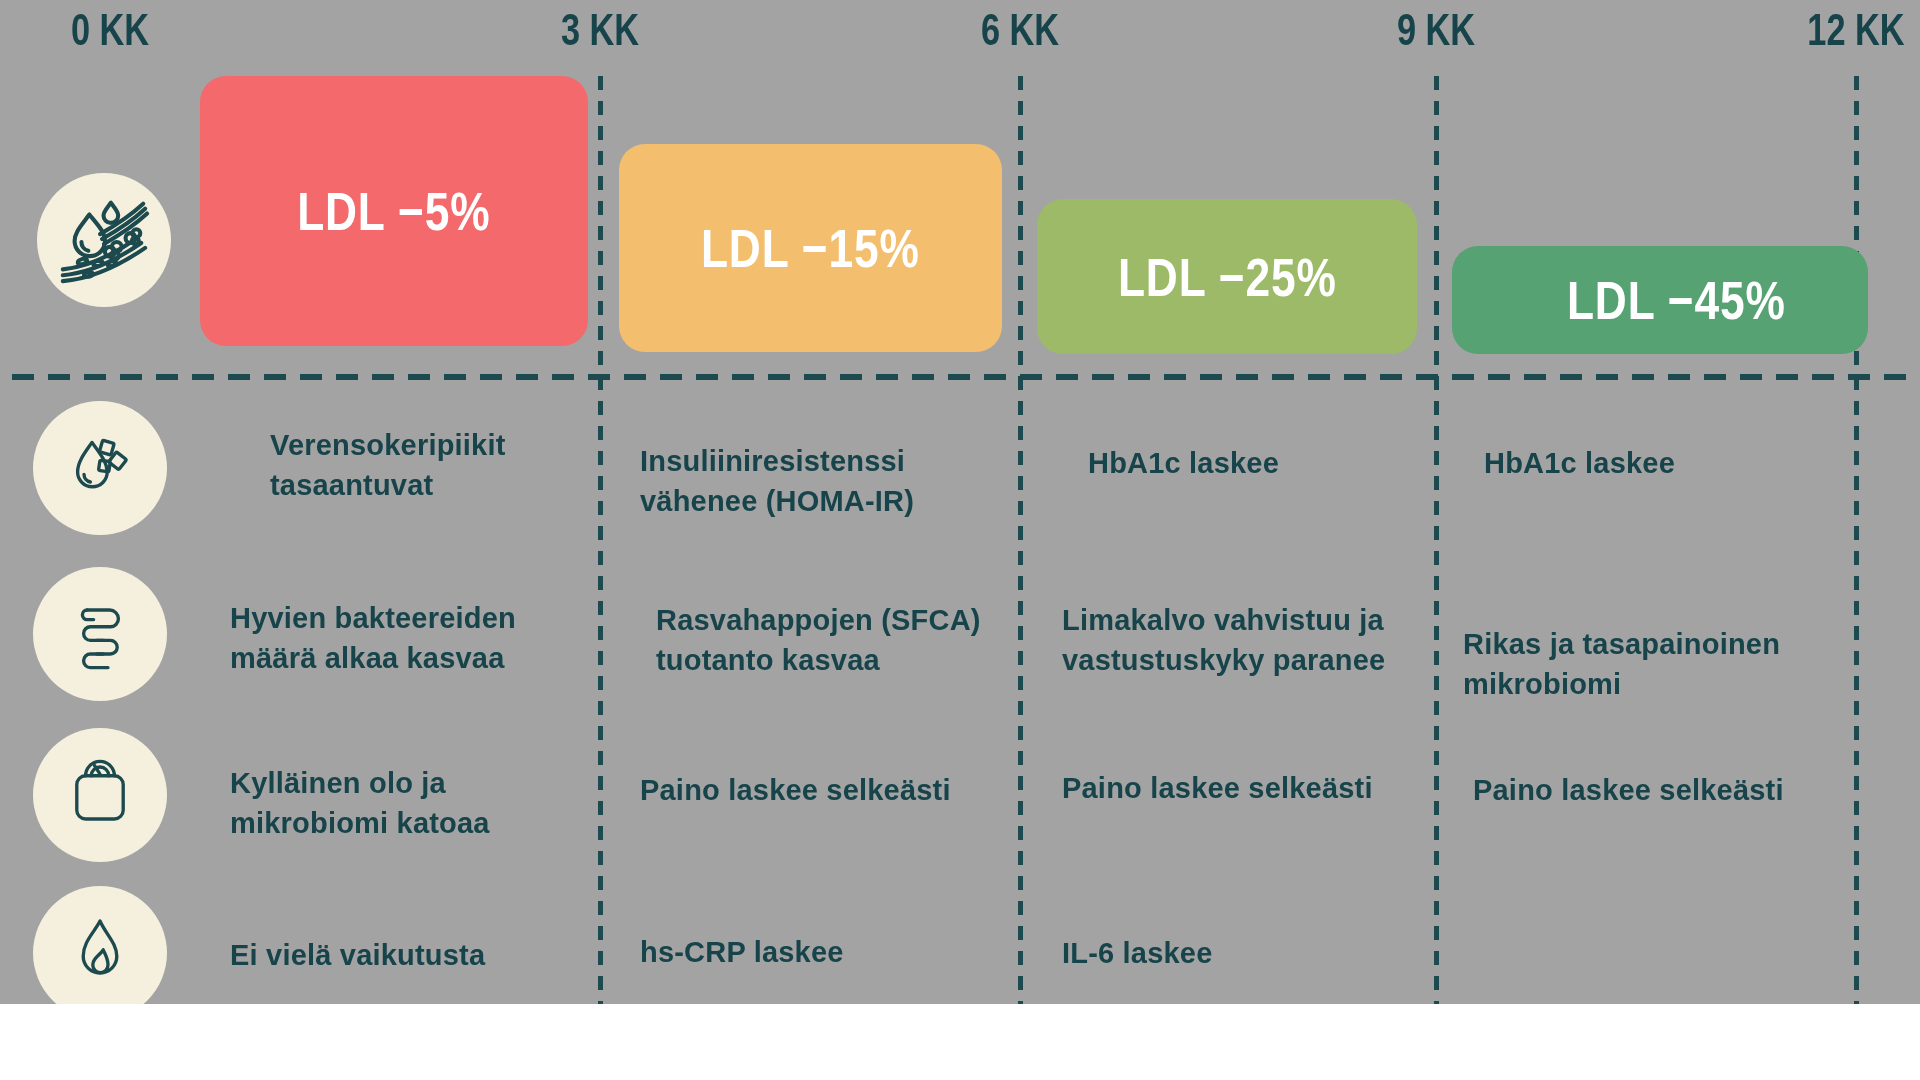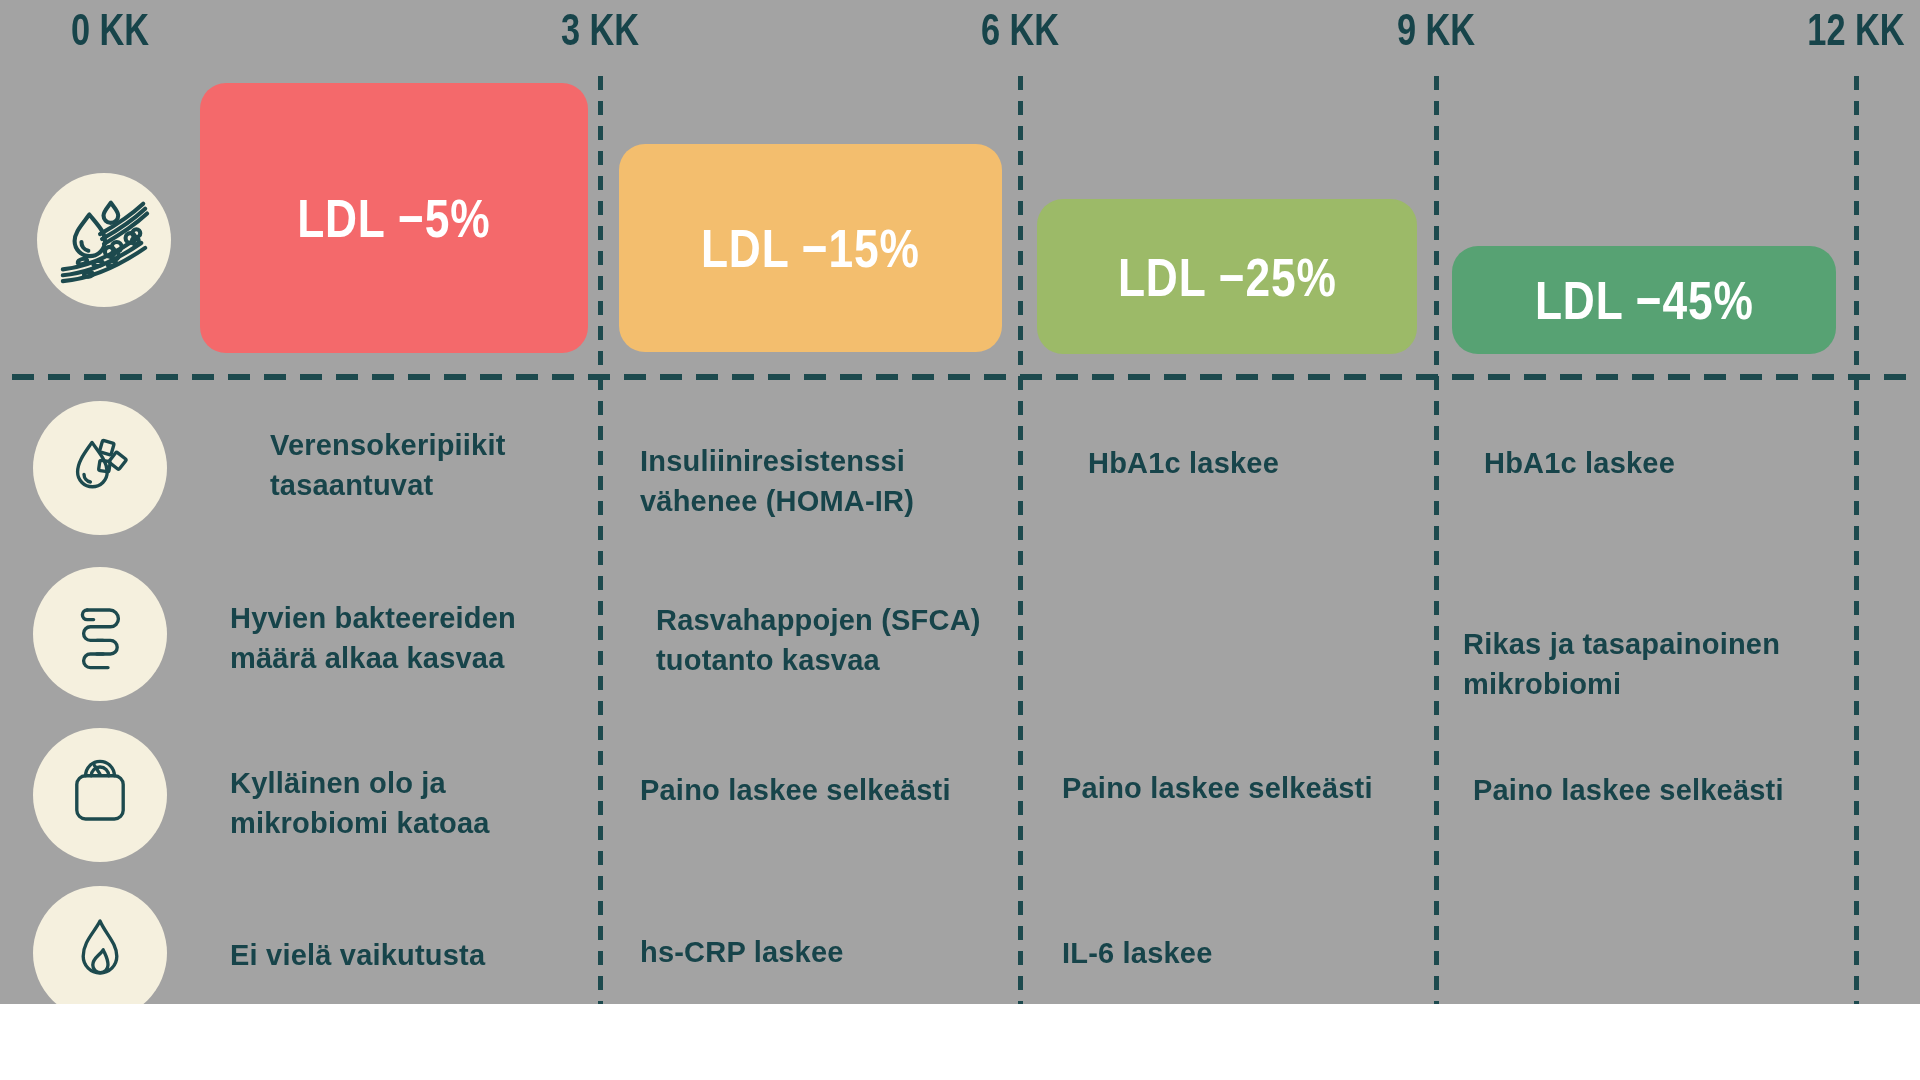--- a/index.html
+++ b/index.html
@@ -13,24 +13,24 @@
 
   
   .vline{position:absolute;top:76px;height:966px;width:5px;
          background:repeating-linear-gradient(to bottom,#1D4A4E 0 14px,transparent 14px 25px);}
   .v3{left:598px;} .v6{left:1018px;} .v9{left:1434px;} .v12{left:1854px;}
   .hline{position:absolute;left:12px;top:374px;width:1896px;height:6px;
          background:repeating-linear-gradient(to right,#1D4A4E 0 22px,transparent 22px 36px);}
 
   
   .bar{position:absolute;border-radius:26px;display:flex;align-items:center;justify-content:center;}
-  .bar1{left:200px;top:83px;width:388px;height:270px;}
+  .bar1{left:200px;top:76px;width:388px;height:270px;}
   .bar2{left:619px;top:144px;width:383px;height:208px;}
   .bar3{left:1037px;top:199px;width:380px;height:155px;}
-  .bar4{left:1452px;top:246px;width:384px;height:108px;}
+  .bar4{left:1452px;top:246px;width:384px;height:108px;padding-left:32px;}
   .barlabel{color:#ffffff;font-size:54px;font-weight:700;letter-spacing:1px;
             display:inline-block;transform:scaleX(0.82);white-space:nowrap;}
 
   
   .iconcircle{position:absolute;width:134px;height:134px;border-radius:50%;
               display:flex;align-items:center;justify-content:center;}
   .ic-artery{left:37px;top:173px;}
   .ic-sugar{left:33px;top:401px;}
   .ic-gut{left:33px;top:567px;}
   .ic-scale{left:33px;top:728px;}
@@ -134,20 +134,22 @@
 tasaantuvat</div>
   <div class="cell r1c2">Insuliiniresistenssi
 vähenee (HOMA-IR)</div>
   <div class="cell r1c3">HbA1c laskee</div>
   <div class="cell r1c4">HbA1c laskee</div>
 
   <div class="cell r2c1">Hyvien bakteereiden
 määrä alkaa kasvaa</div>
   <div class="cell r2c2">Rasvahappojen (SFCA)
 tuotanto kasvaa</div>
+  <div class="cell r2c3">Limakalvo vahvistuu ja
+vastustuskyky paranee</div>
   <div class="cell r2c4">Rikas ja tasapainoinen
 mikrobiomi</div>
 
   <div class="cell r3c1">Kylläinen olo ja
 mikrobiomi katoaa</div>
   <div class="cell r3c2">Paino laskee selkeästi</div>
   <div class="cell r3c3">Paino laskee selkeästi</div>
   <div class="cell r3c4">Paino laskee selkeästi</div>
 
   <div class="cell r4c1">Ei vielä vaikutusta</div>

